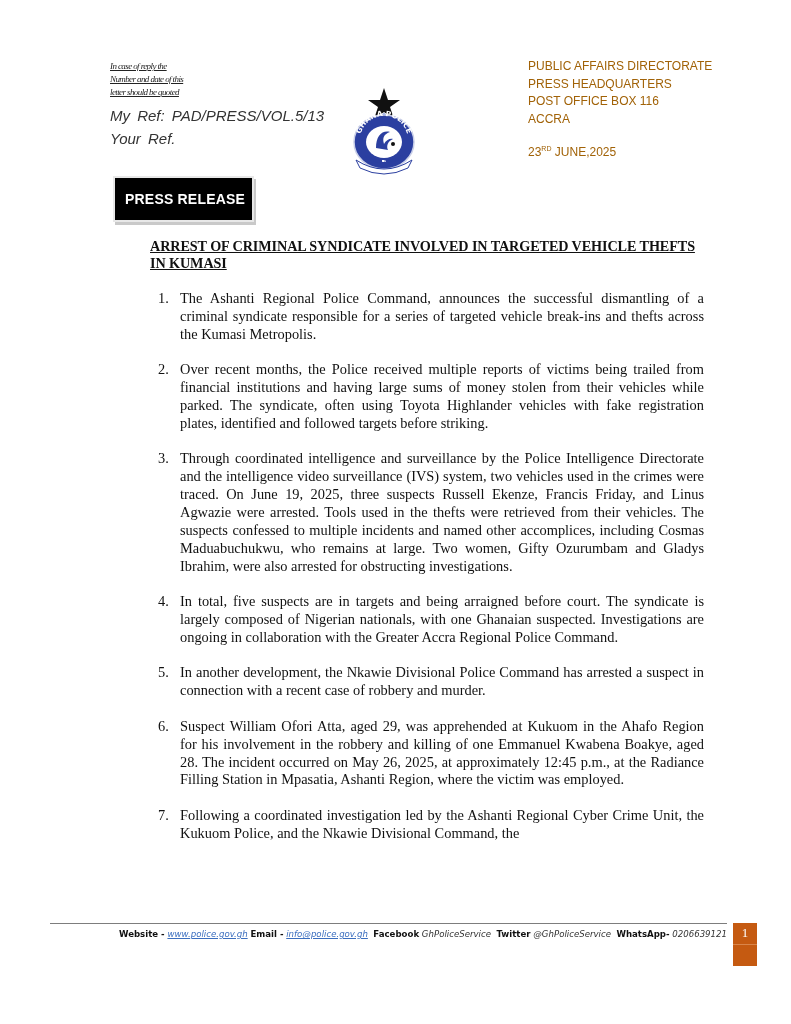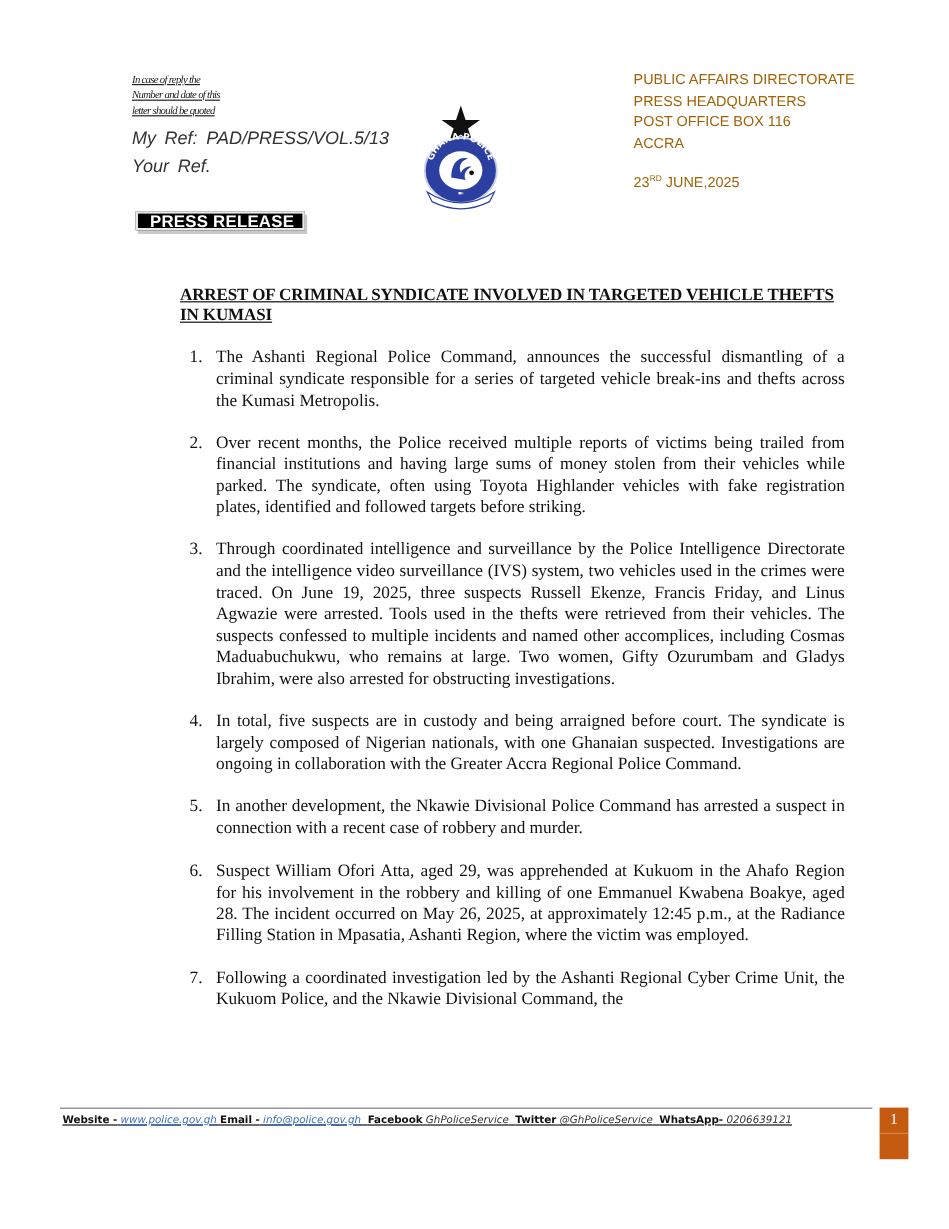--- a/index.html
+++ b/index.html
@@ -9,31 +9,31 @@
     .ref-note { font-family: "Liberation Serif", serif; font-size: 9px; line-height: 13px; text-decoration: underline; letter-spacing: -0.6px; color: #222; }
     .ref-line { font-size: 15px; color: #333; margin-top: 8px; word-spacing: 3px; }
     .ref-line + .ref-line { margin-top: 6px; }
 
     .logo { position: absolute; left: 338px; top: 86px; width: 92px; height: 92px; }
 
     .address { position: absolute; left: 528px; top: 58px; font-family: "Liberation Sans", sans-serif; font-size: 12px; line-height: 17.5px; color: #a16207; }
     .address .date { margin-top: 16px; }
     .address sup { font-size: 7px; vertical-align: 5px; line-height: 0; }
 
-    .press-badge { position: absolute; left: 113px; top: 176px; width: 141px; height: 16px; background: #000; border: 2px solid #e8e8e8; box-shadow: 2px 3px 0 #c9c9c9; color: #fff; font-family: "Liberation Sans", sans-serif; font-weight: bold; font-size: 14px; display: flex; align-items: center; padding-left: 10px; box-sizing: border-box; letter-spacing: 0.2px; }
+    .press-badge { position: absolute; left: 113px; top: 176px; width: 141px; height: 46px; background: #000; border: 2px solid #e8e8e8; box-shadow: 2px 3px 0 #c9c9c9; color: #fff; font-family: "Liberation Sans", sans-serif; font-weight: bold; font-size: 14px; display: flex; align-items: center; padding-left: 10px; box-sizing: border-box; letter-spacing: 0.2px; }
 
     .title { position: absolute; left: 150px; top: 238px; width: 562px; font-weight: bold; font-size: 14.2px; line-height: 17px; text-decoration: underline; letter-spacing: -0.1px; }
 
     .items { position: absolute; left: 158px; top: 290px; width: 546px; margin: 0; padding: 0; list-style: none; }
     .item { position: relative; padding-left: 22px; font-size: 14.4px; line-height: 17.9px; text-align: justify; margin-bottom: 17.5px; }
     .item .num { position: absolute; left: 0; top: 0; }
     .item .txt { display: block; }
 
     .footer-rule { position: absolute; left: 50px; top: 923px; width: 677px; height: 1px; background: #7d7d7d; }
-    .footer { position: absolute; left: 52px; top: 928px; width: 675px; font-family: "DejaVu Sans", sans-serif; font-size: 8.6px; line-height: 12.5px; text-align: left; color: #111; white-space: nowrap; text-decoration: underline; }
+    .footer { position: absolute; left: 52px; top: 928px; width: 675px; font-family: "DejaVu Sans", sans-serif; font-size: 8.6px; line-height: 12.5px; text-align: right; color: #111; white-space: nowrap; }
     .footer b { font-weight: bold; }
     .footer i { font-style: italic; color: #333; }
     .footer a { color: #3b6ebf; font-style: italic; text-decoration: underline; }
 
     .page-num { position: absolute; left: 733px; top: 923px; width: 24px; height: 43px; background: #c55a11; color: #fff; font-family: "Liberation Serif", serif; font-size: 13px; text-align: center; line-height: 20px; box-sizing: border-box; }
     .page-num .divider { position: absolute; left: 0; top: 21px; width: 100%; height: 1px; background: #d9854a; }
   </style>
 </head>
 <body>
 
@@ -97,21 +97,21 @@
   <li class="item">
       <span class="num">2.</span>
       <span class="txt">Over recent months, the Police received multiple reports of victims being trailed from financial institutions and having large sums of money stolen from their vehicles while parked. The syndicate, often using Toyota Highlander vehicles with fake registration plates, identified and followed targets before striking.</span>
     </li>
   <li class="item">
       <span class="num">3.</span>
       <span class="txt">Through coordinated intelligence and surveillance by the Police Intelligence Directorate and the intelligence video surveillance (IVS) system, two vehicles used in the crimes were traced. On June 19, 2025, three suspects Russell Ekenze, Francis Friday, and Linus Agwazie were arrested. Tools used in the thefts were retrieved from their vehicles. The suspects confessed to multiple incidents and named other accomplices, including Cosmas Maduabuchukwu, who remains at large. Two women, Gifty Ozurumbam and Gladys Ibrahim, were also arrested for obstructing investigations.</span>
     </li>
   <li class="item">
       <span class="num">4.</span>
-      <span class="txt">In total, five suspects are in custody and being arraigned before court. The syndicate is largely composed of Nigerian nationals, with one Ghanaian suspected. Investigations are ongoing in collaboration with the Greater Accra Regional Police Command.</span>
+      <span class="txt">In total, five suspects are in targets and being arraigned before court. The syndicate is largely composed of Nigerian nationals, with one Ghanaian suspected. Investigations are ongoing in collaboration with the Greater Accra Regional Police Command.</span>
     </li>
   <li class="item">
       <span class="num">5.</span>
       <span class="txt">In another development, the Nkawie Divisional Police Command has arrested a suspect in connection with a recent case of robbery and murder.</span>
     </li>
   <li class="item">
       <span class="num">6.</span>
       <span class="txt">Suspect William Ofori Atta, aged 29, was apprehended at Kukuom in the Ahafo Region for his involvement in the robbery and killing of one Emmanuel Kwabena Boakye, aged 28. The incident occurred on May 26, 2025, at approximately 12:45 p.m., at the Radiance Filling Station in Mpasatia, Ashanti Region, where the victim was employed.</span>
     </li>
   <li class="item">

